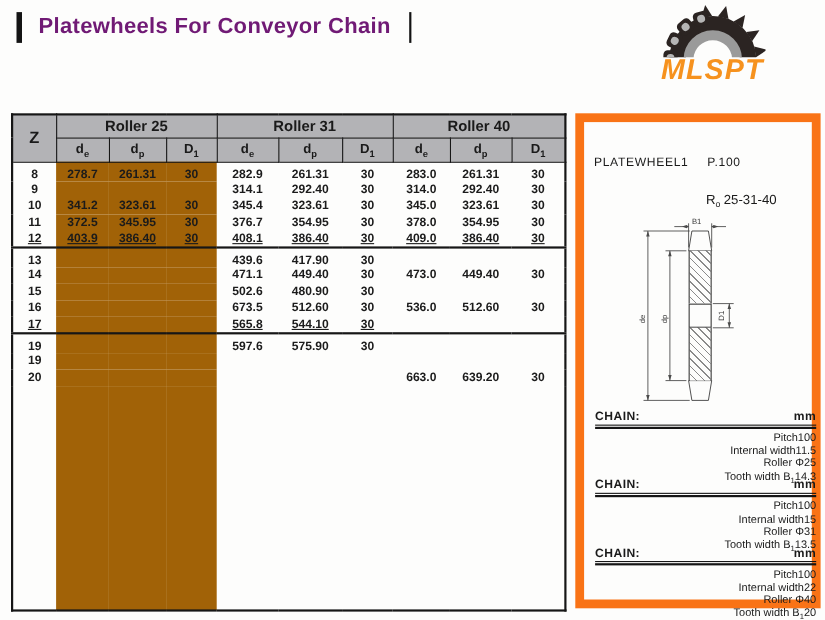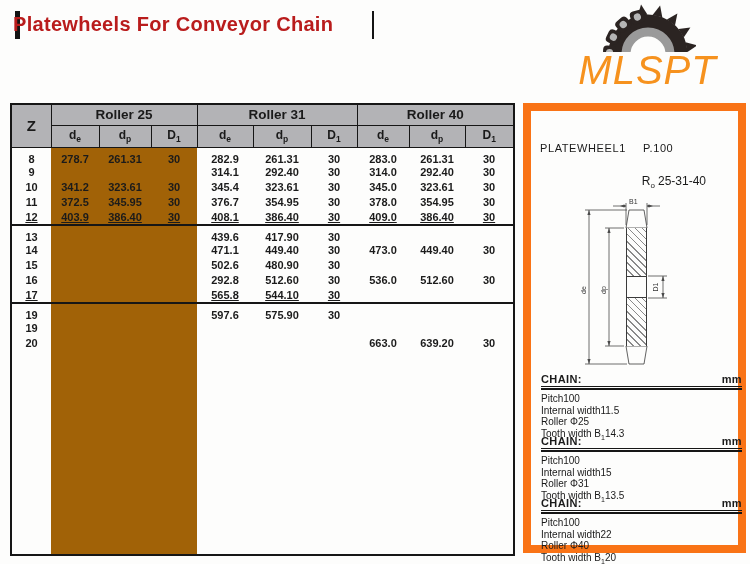--- a/index.html
+++ b/index.html
@@ -10,28 +10,28 @@
     font-family: "Liberation Sans", sans-serif;
     color: #1a1a1a;
     overflow: hidden;
   }
   
   .titlebar { position: absolute; left: 0; top: 0; height: 48px; width: 100%; }
   .tbar { position: absolute; top: 11px; width: 4px; height: 28px; background: #141414; }
   .tbar.left  { left: 15px; width: 5px; }
   .tbar.right { left: 372px; width: 2px; }
   .page-title {
-    position: absolute; left: 13px; top: 13px;
-    font-size: 20px; font-weight: bold; letter-spacing: 0.3px; color: #b91c1c;
+    position: absolute; left: 35px; top: 13px;
+    font-size: 20px; font-weight: bold; letter-spacing: 0.3px; color: #701a75;
   }
   
   .logo { position: absolute; left: 575px; top: 2px; width: 145px; text-align: center; }
   .logo svg { display: block; margin: 0 auto; }
   .logo-text {
-    font-size: 40px; font-weight: normal; font-style: italic;
+    font-size: 26px; font-weight: bold; font-style: italic;
     letter-spacing: 1px; margin-top: -4px;
   }
   
   .tblwrap { position: absolute; left: 10px; top: 103px; }
   table.main {
     border-collapse: collapse; table-layout: fixed;
     width: 503px; height: 453px;
     border: 2px solid #161616;
   }
   table.main th {
@@ -78,21 +78,21 @@
     position: absolute; left: 55px; top: 78px; width: 21px; height: 22px;
     border: 1px solid #3a3a3a; background: #fdfdfc;
   }
   
   .chain-wrap { position: absolute; left: 10px; top: 262px; width: 201px; }
   .chain-sec { height: 59px; margin-bottom: 3px; }
   .chain-head { display: flex; justify-content: space-between; 
                 border-bottom: 1px solid #161616; padding-bottom: 1px; }
   .chain-title, .chain-unit { font-size: 11px; font-weight: bold; letter-spacing: 0.4px; }
   .chain-rule { height: 2px; background: #161616; margin-top: 1px; margin-bottom: 3px; }
-  .spec-row { display: flex; justify-content: flex-start; font-size: 10px; line-height: 11.5px; }
+  .spec-row { display: flex; justify-content: flex-end; font-size: 10px; line-height: 11.5px; }
   .spec-row sub { font-size: 7px; }
 </style>
 </head>
 <body>
 
 <div class="titlebar">
   <span class="tbar left"></span>
   <h1 class="page-title">Platewheels For Conveyor Chain</h1>
   <span class="tbar right"></span>
 </div>
@@ -263,21 +263,21 @@
           <td class="gend">30</td>
           <td></td>
           <td></td>
           <td></td>
         </tr>
         <tr class="datarow">
           <td class="zcol">16</td>
           <td class="r25"></td>
           <td class="r25"></td>
           <td class="r25 gend"></td>
-          <td>292.8</td>
+          <td>673.5</td>
           <td>512.60</td>
           <td class="gend">30</td>
           <td>536.0</td>
           <td>512.60</td>
           <td>30</td>
         </tr>
         <tr class="datarow grpend">
           <td class="zcol">17</td>
           <td class="r25"></td>
           <td class="r25"></td>

